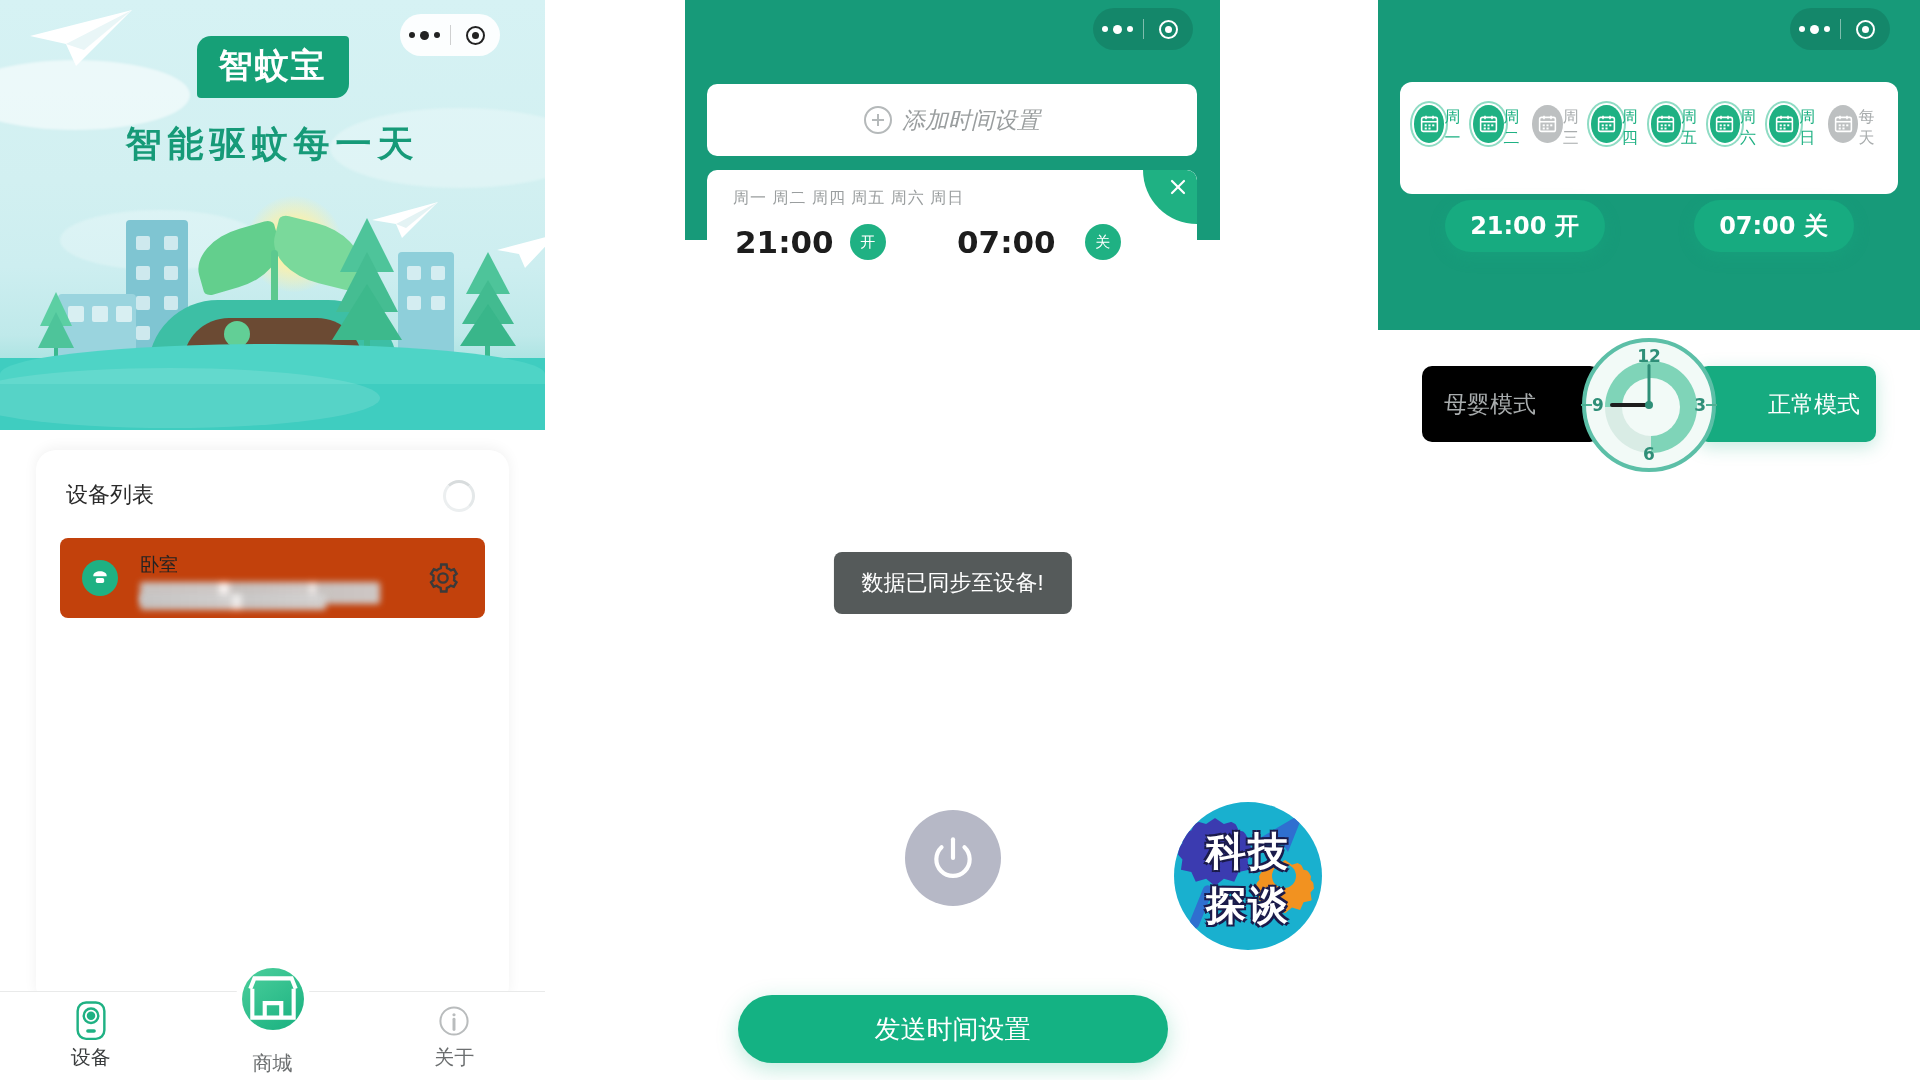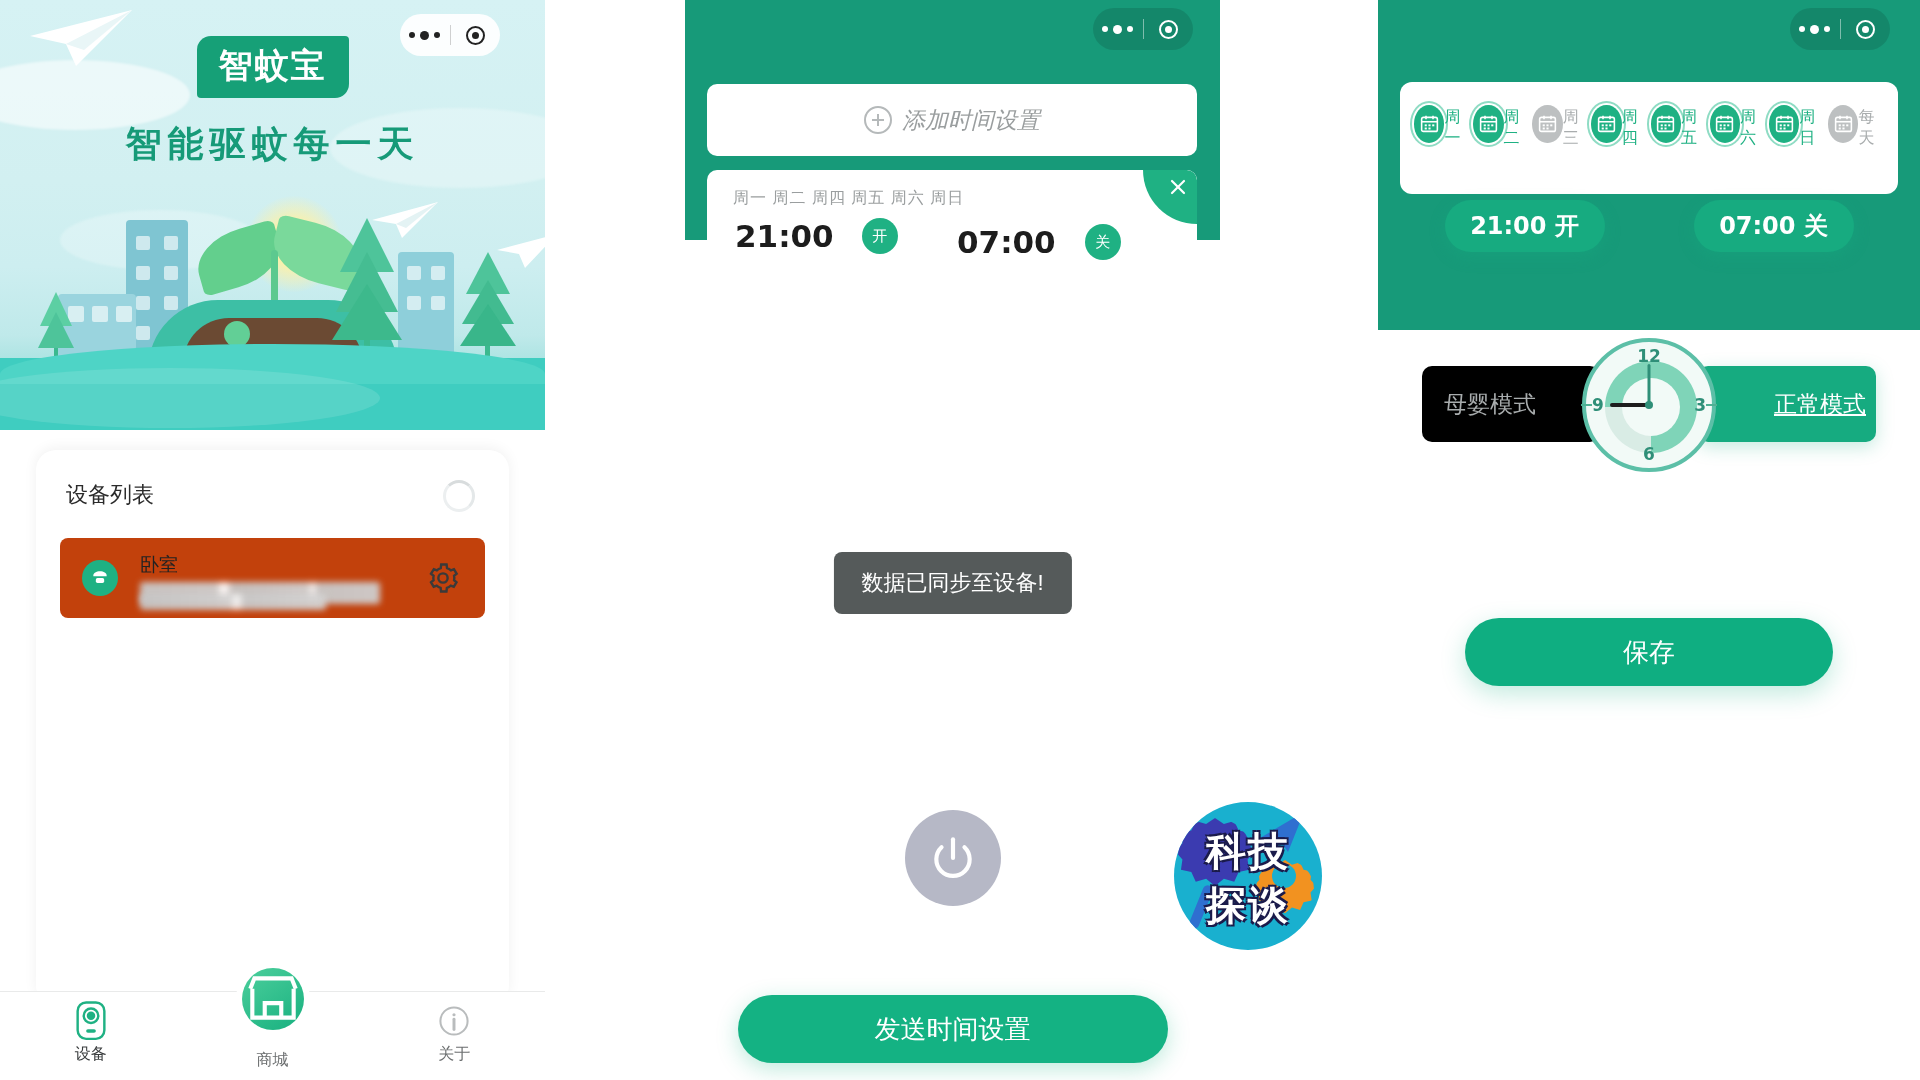--- a/index.html
+++ b/index.html
@@ -138,21 +138,21 @@
   .gear-btn{position:absolute;right:24px;top:22px;width:36px;height:36px;}
   .gear-btn svg{width:36px;height:36px;}
 
   
   .tabbar{
     position:absolute;left:0;bottom:0;width:545px;height:88px;
     background:#ffffff;border-top:1px solid #e9eaea;
     display:flex;align-items:flex-start;
   }
   .tab{flex:1;position:relative;display:flex;flex-direction:column;align-items:center;padding-top:12px;}
-  .tab .lbl{font-size:16px;color:#6c6f70;margin-top:6px;}
+  .tab .lbl{font-size:20px;color:#6c6f70;margin-top:6px;}
   .tab .ic{width:34px;height:34px;display:flex;align-items:center;justify-content:center;}
   .tab-center .bubble{
     position:absolute;top:-24px;left:50%;transform:translateX(-50%);
     width:62px;height:62px;border-radius:50%;
     background:linear-gradient(145deg,#4ccf9c,#18b07f);
     display:flex;align-items:center;justify-content:center;
     box-shadow:0 0 0 6px #ffffff;
   }
   .tab-center .lbl{margin-top:46px;}
   .p2-body{position:absolute;left:0;top:58px;width:535px;height:1022px;background:#fff;}
@@ -175,21 +175,21 @@
     content:"";position:absolute;background:#b5b9ba;}
   .add-card .plus:before{left:6px;top:11px;width:12px;height:2px;}
   .add-card .plus:after{left:11px;top:6px;width:2px;height:12px;}
   .add-card .txt{font-size:23px;color:#9a9e9f;font-style:italic;}
 
   .sched-card{
     position:absolute;left:22px;top:170px;width:490px;height:122px;
     background:#fff;border-radius:10px;overflow:hidden;
   }
   .sched-days{position:absolute;left:26px;top:18px;font-size:16px;color:#9a9e9f;letter-spacing:1px;}
-  .sched-on{position:absolute;left:28px;top:48px;display:flex;align-items:center;gap:28px;}
+  .sched-on{position:absolute;left:28px;top:54px;display:flex;align-items:center;gap:16px;}
   .sched-off{position:absolute;left:250px;top:54px;display:flex;align-items:center;gap:29px;}
   .sched-time{font-size:31px;font-weight:bold;color:#1d1d1d;font-family:"DejaVu Sans",sans-serif;}
   .pill{
     width:36px;height:36px;border-radius:50%;background:#1fb183;
     color:#fff;font-size:15px;display:flex;align-items:center;justify-content:center;
   }
   .close-corner{
     position:absolute;right:0;top:0;width:54px;height:54px;
     background:#1fb183;border-radius:0 10px 0 100%;
     display:flex;align-items:flex-start;justify-content:flex-end;
@@ -263,23 +263,22 @@
     background:#fff;border-radius:12px;
   }
   .mode-left{
     position:absolute;left:22px;top:36px;width:178px;height:76px;border-radius:10px;
     background:#000000;color:#a8acad;font-size:23px;
     display:flex;align-items:center;padding-left:22px;box-sizing:border-box;
   }
   .mode-right{
     position:absolute;right:22px;top:36px;width:178px;height:76px;border-radius:10px;
     background:#16ab80;color:#fff;font-size:23px;
-    display:flex;align-items:center;justify-content:flex-end;padding-right:10px;box-sizing:border-box;
+    display:flex;align-items:center;justify-content:flex-end;padding-right:16px;box-sizing:border-box;
     box-shadow:0 5px 18px rgba(22,171,128,.25);
-    text-decoration:underline;
   }
   .clock{
     position:absolute;left:50%;transform:translateX(-50%);top:8px;
     width:134px;height:134px;border-radius:50%;
     background:#f2faf7;border:4px solid #5cbfa7;box-sizing:border-box;
   }
   .clock .ring-prog{
     position:absolute;left:19px;top:19px;width:92px;height:92px;border-radius:50%;
     background:conic-gradient(#7fd4b8 0deg 180deg,#d9ece5 180deg 270deg,#7fd4b8 270deg 360deg);
   }
@@ -720,18 +719,15 @@
         <div class="num n6">6</div>
         <div class="num n9">9</div>
         <div class="tick t3"></div>
         <div class="tick t9"></div>
         <div class="hand-min"></div>
         <div class="hand-hr"></div>
         <div class="pivot"></div>
       </div>
     </div>
 
-    <div class="save-btn">
-      <span>保存</span>
-    </div>
   </div>
 
 </div>
 
 </body></html>

